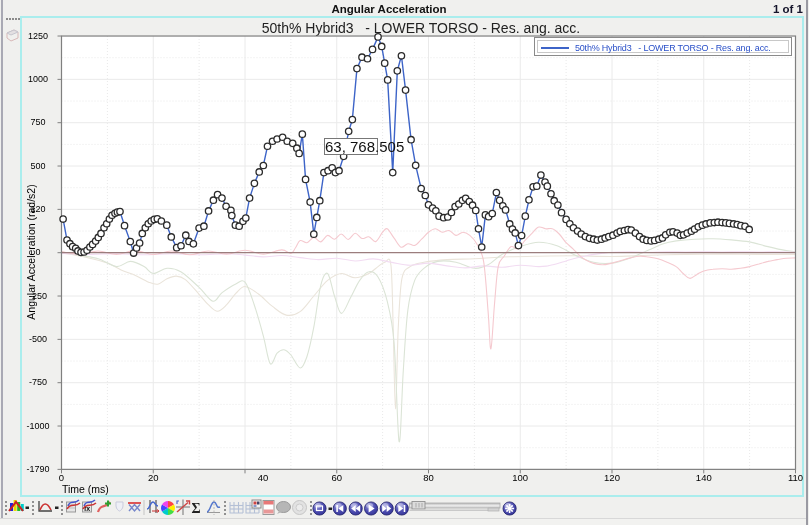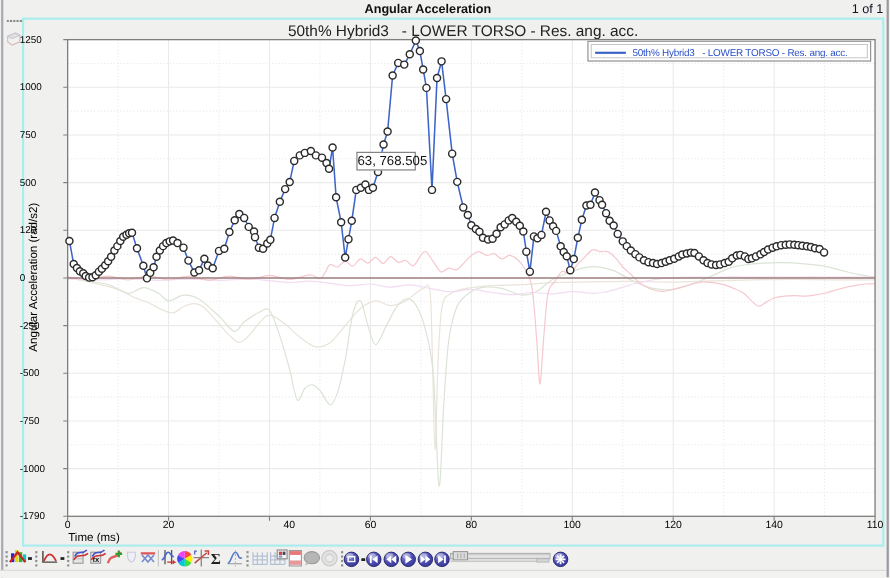--- a/index.html
+++ b/index.html
@@ -1,33 +1,33 @@
 <!DOCTYPE html>
 <html><head><meta charset="utf-8"><style>
 *{margin:0;padding:0;box-sizing:border-box}
 html,body{width:809px;height:525px;background:#f0f0ee;font-family:"Liberation Sans",sans-serif;overflow:hidden;position:relative}
 #leftline{position:absolute;left:1px;top:0;width:2px;height:525px;background:#a9a9b4}
 #rightline{position:absolute;left:806px;top:0;width:2px;height:525px;background:#9a9aa2}
 #hdrtitle{position:absolute;top:3px;left:0;width:778px;text-align:center;font-size:11.5px;font-weight:bold;color:#111}
-#pageno{position:absolute;top:3px;right:6px;font-size:11.5px;font-weight:normal;color:#14142a}
+#pageno{position:absolute;top:3px;right:6px;font-size:11.5px;font-weight:bold;color:#14142a}
 #panel{position:absolute;left:20px;top:16px;width:784px;height:481px;border:2px solid #aaeded;background:#f0f0ee}
 #grip{position:absolute;left:6px;top:18px}
 #pageicon{position:absolute;left:5px;top:27px}
 #subtitle{position:absolute;top:20px;left:30px;width:782px;text-align:center;font-size:14px;color:#222}
 #chart{position:absolute;left:21px;top:16px}
 #chart .gmaj{stroke:#eaeaea;stroke-width:1}
 #chart .gmin{stroke:#e8e8e8;stroke-width:1}
-.ylab{position:absolute;right:751px;width:40px;text-align:left;font-size:9px;color:#000}
+.ylab{position:absolute;right:751px;width:40px;text-align:center;font-size:9px;color:#000}
 .xlab{position:absolute;top:472px;width:30px;text-align:center;font-size:9.5px;color:#000}
 #ytitle{position:absolute;left:-59px;top:246px;width:180px;text-align:center;font-size:10.5px;color:#000;transform:rotate(-90deg)}
 #xtitle{position:absolute;left:62px;top:483px;width:734px;font-size:10.5px;color:#000}
 #legend{position:absolute;left:534px;top:37px;width:258px;height:19px;background:#fff;border:1px solid #8a8a8a;box-shadow:inset 0 0 0 2px #fff,inset 0 0 0 3px #c8c8c8}
 #legend .lline{position:absolute;left:6px;top:9px;width:28px;height:1.5px;background:#3d64c8}
 #legend .ltext{position:absolute;left:40px;top:4.5px;font-size:9px;letter-spacing:-0.2px;color:#2a50c8;white-space:pre}
-#anno{position:absolute;left:324px;top:138px;width:54px;height:17px;background:#fff;border:1px solid #777;font-size:12px;color:#111;text-align:center;line-height:15px;white-space:nowrap}
+#anno{position:absolute;left:324px;top:138px;width:54px;height:17px;background:#fff;border:1px solid #777;font-size:15px;color:#111;text-align:center;line-height:15px;white-space:nowrap}
 #tbsvg{position:absolute;left:0;top:497px}
 #botline{position:absolute;left:0;top:518px;width:806px;height:1px;background:#d8d8d8}
 #botstrip{position:absolute;left:0;top:519px;width:806px;height:6px;background:#f2f2f0}
 </style></head><body>
 <div id="leftline"></div>
 <div id="hdrtitle">Angular Acceleration</div>
 <div id="pageno">1 of 1</div>
 <div id="panel"></div>
 <svg id="grip" width="15" height="3">
     <g fill="#8a8a8a">

